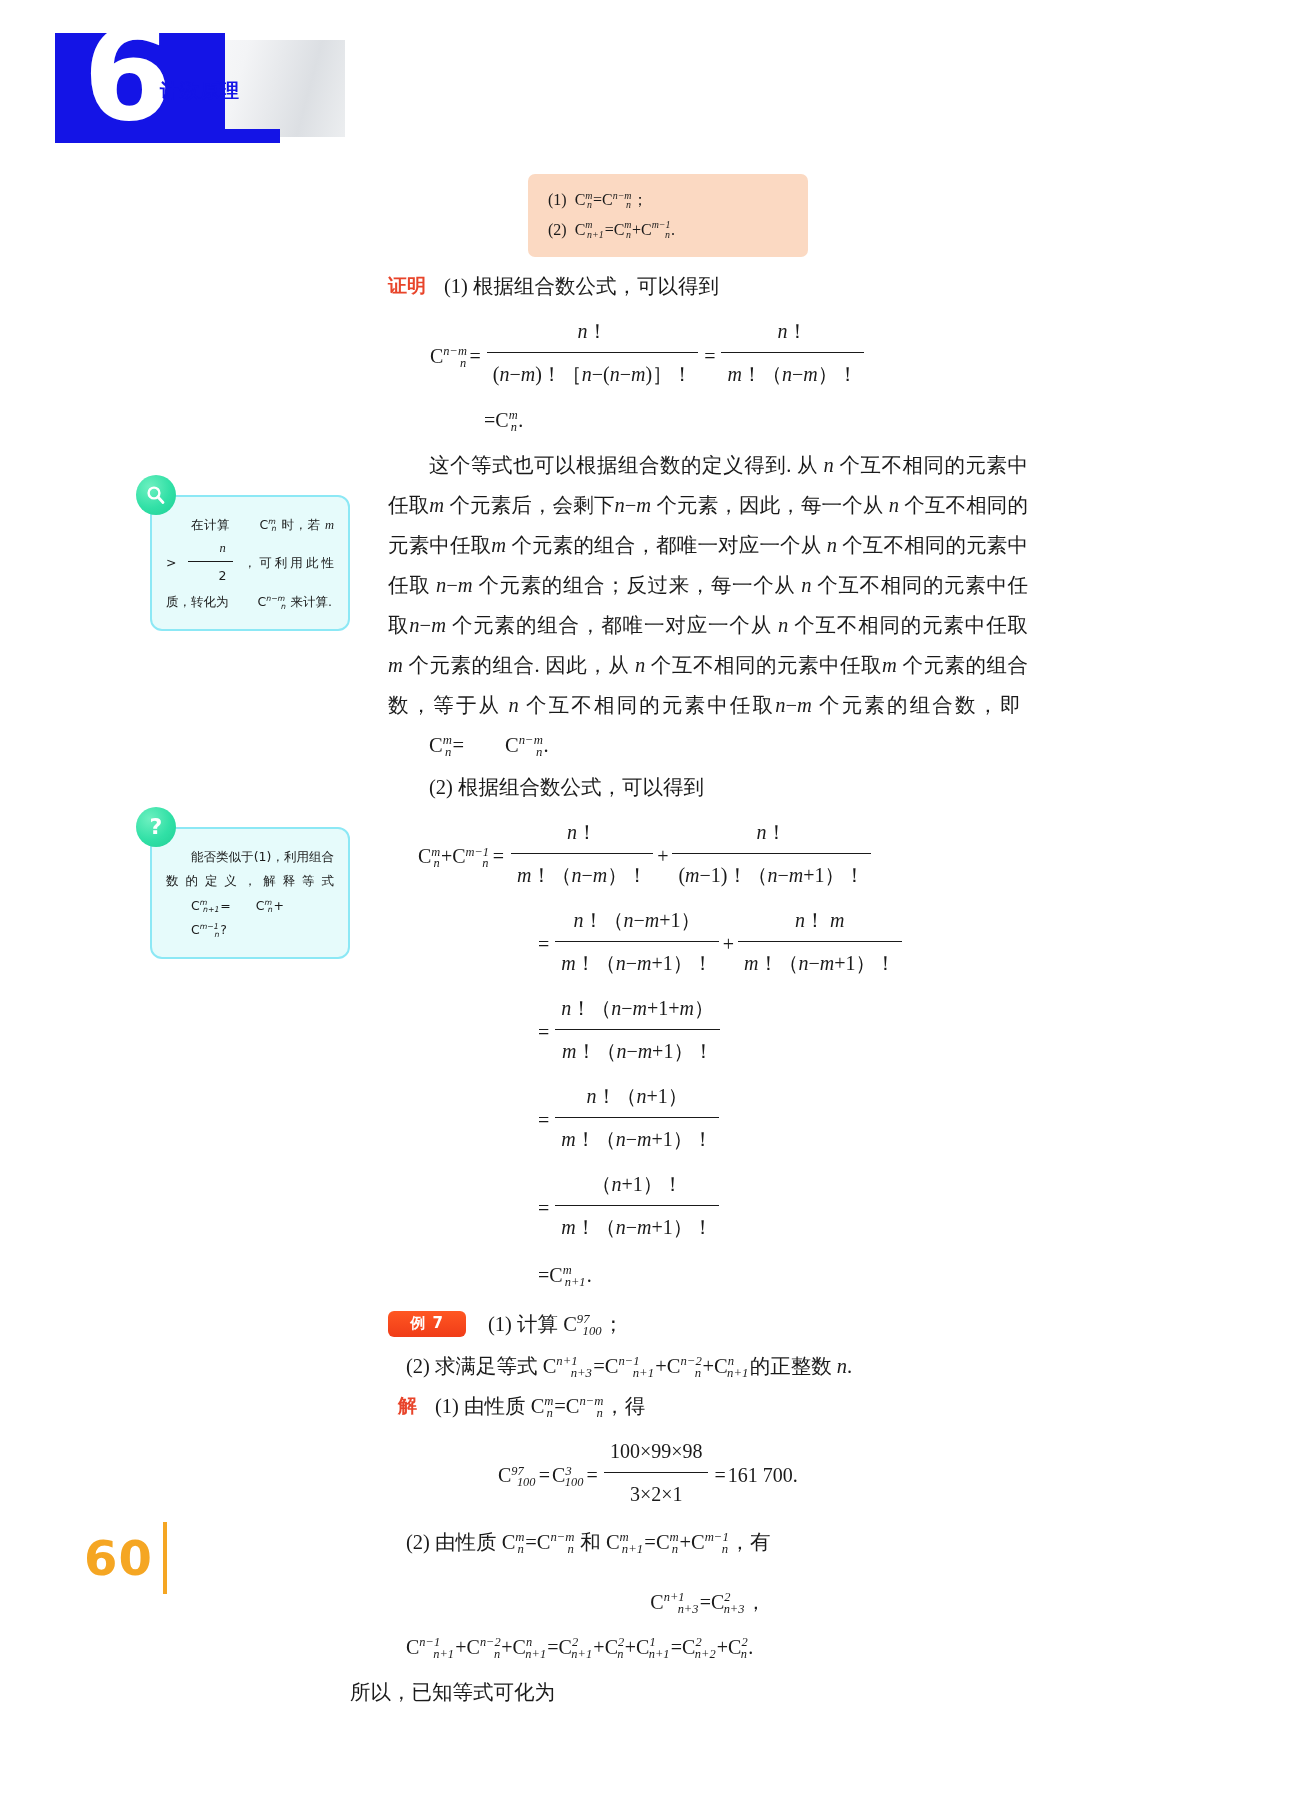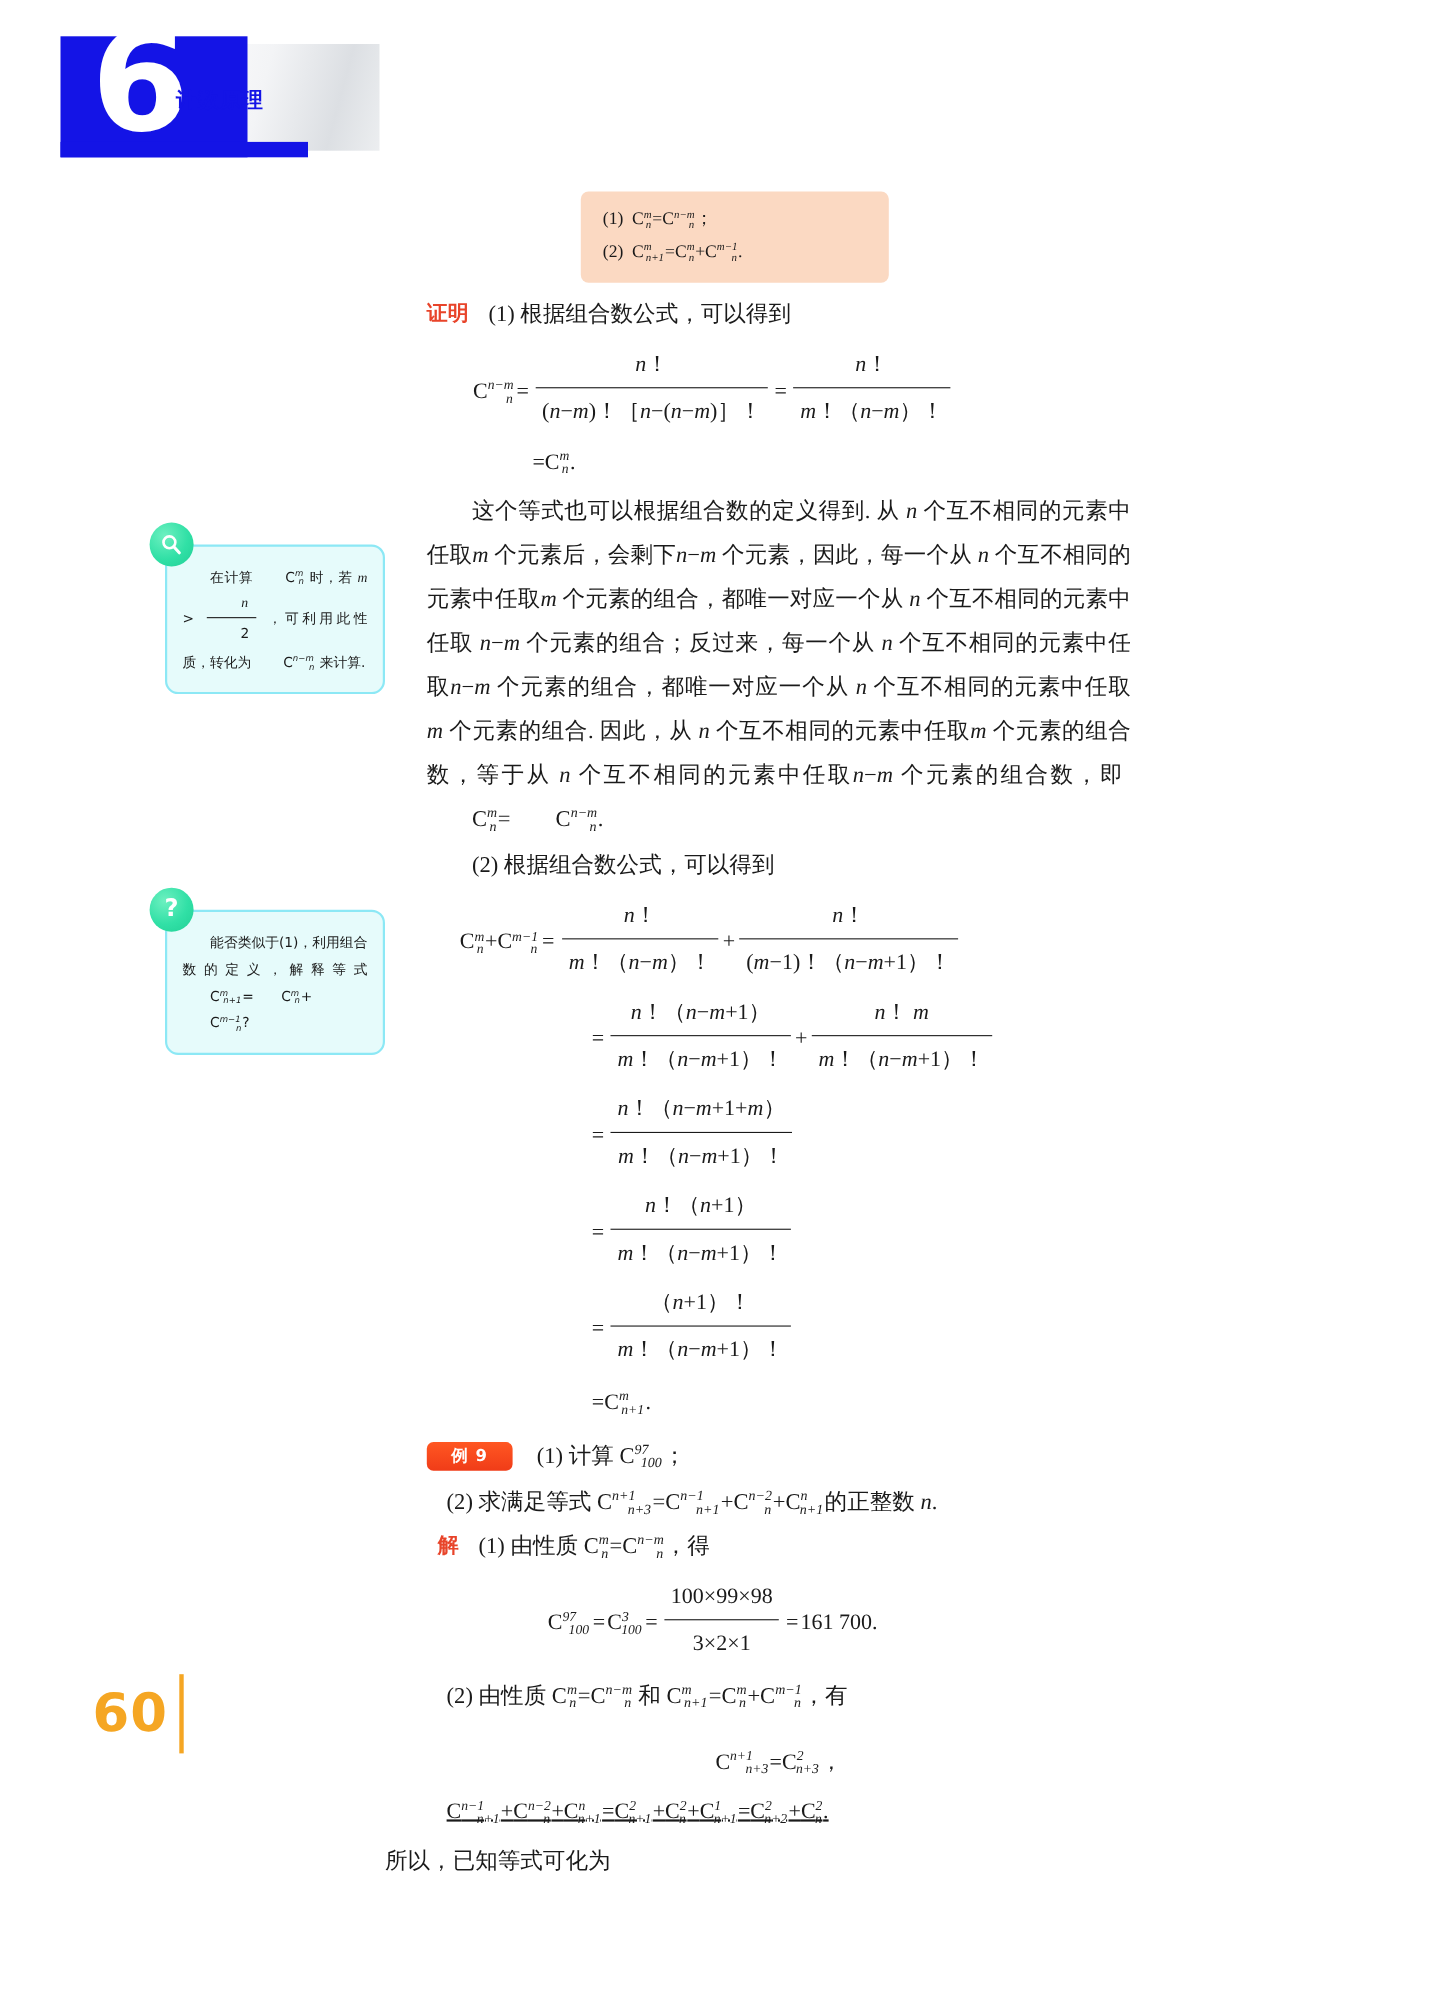--- a/index.html
+++ b/index.html
@@ -264,21 +264,21 @@
             <span class="num">（<span class="m">n</span>+1）！</span>
             <span class="den"><span class="m">m</span>！（<span class="m">n</span>−<span class="m">m</span>+1）！</span>
           </span>
       </div>
       <div class="eqline" style="padding-left:150px;margin-top:6px;">
         =<span class="comb"><span class="up">C</span><span class="sup">m</span><span class="sub">n+1</span></span>.
       </div>
     </div>
 
     <div class="row" style="margin-top:10px;">
-      <span class="ex-badge">例 9</span>
+      <span class="ex-badge">例 7</span>
       <span class="ex-text">
         (1) 计算&nbsp;<span class="comb"><span class="up">C</span><span class="sup">97</span><span class="sub">100</span></span>；
       </span>
     </div>
 
     <p class="body-p" style="padding-left:18px;">
       (2) 求满足等式&nbsp;<span class="comb"><span class="up">C</span><span class="sup">n+1</span><span class="sub">n+3</span></span>=<span class="comb"><span class="up">C</span><span class="sup">n−1</span><span class="sub">n+1</span></span>+<span class="comb"><span class="up">C</span><span class="sup">n−2</span><span class="sub">n</span></span>+<span class="comb"><span class="up">C</span><span class="sup">n</span><span class="sub">n+1</span></span>的正整数&nbsp;<span class="m">n</span>.
     </p>
 
     <div class="row">
@@ -303,21 +303,21 @@
     </div>
 
     <p class="body-p" style="padding-left:18px;">
       (2) 由性质&nbsp;<span class="comb"><span class="up">C</span><span class="sup">m</span><span class="sub">n</span></span>=<span class="comb"><span class="up">C</span><span class="sup">n−m</span><span class="sub">n</span></span>&nbsp;和&nbsp;<span class="comb"><span class="up">C</span><span class="sup">m</span><span class="sub">n+1</span></span>=<span class="comb"><span class="up">C</span><span class="sup">m</span><span class="sub">n</span></span>+<span class="comb"><span class="up">C</span><span class="sup">m−1</span><span class="sub">n</span></span>，有
     </p>
 
     <div class="eqblock">
       <div class="eqline c" style="margin-top:20px;">
         <span class="comb"><span class="up">C</span><span class="sup">n+1</span><span class="sub">n+3</span></span>=<span class="comb"><span class="up">C</span><span class="sup">2</span><span class="sub">n+3</span></span>，
       </div>
-      <div class="eqline" style="padding-left:18px;margin-top:6px;text-decoration:underline;">
+      <div class="eqline" style="padding-left:18px;margin-top:6px;">
         <span class="comb"><span class="up">C</span><span class="sup">n−1</span><span class="sub">n+1</span></span>+<span class="comb"><span class="up">C</span><span class="sup">n−2</span><span class="sub">n</span></span>+<span class="comb"><span class="up">C</span><span class="sup">n</span><span class="sub">n+1</span></span>=<span class="comb"><span class="up">C</span><span class="sup">2</span><span class="sub">n+1</span></span>+<span class="comb"><span class="up">C</span><span class="sup">2</span><span class="sub">n</span></span>+<span class="comb"><span class="up">C</span><span class="sup">1</span><span class="sub">n+1</span></span>=<span class="comb"><span class="up">C</span><span class="sup">2</span><span class="sub">n+2</span></span>+<span class="comb"><span class="up">C</span><span class="sup">2</span><span class="sub">n</span></span>.
       </div>
     </div>
 
     <p class="body-p" style="margin-left:-38px;">所以，已知等式可化为</p>
   </div>
 
   <div class="footer-num">60</div>
   <div class="footer-rule"></div>
 

